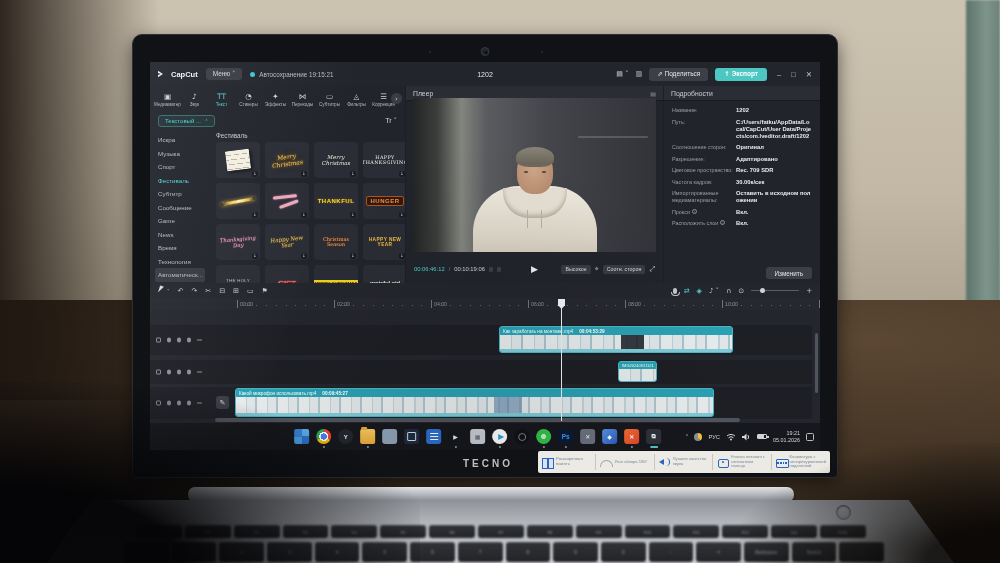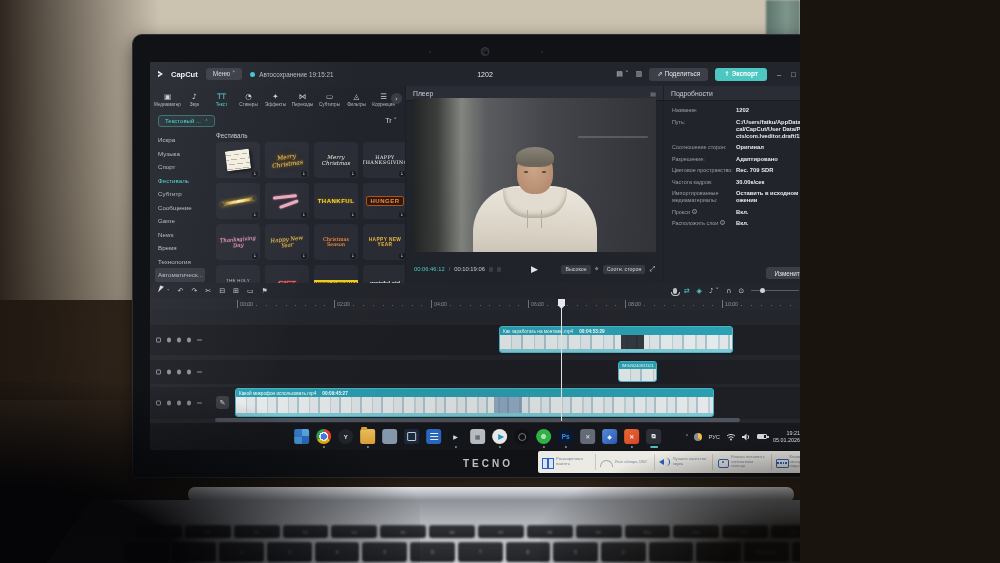--- a/index.html
+++ b/index.html
@@ -1,17 +1,17 @@
 <!DOCTYPE html>
 <html><head>
 <meta charset="utf-8">
 <style>
   html,body{margin:0;padding:0;background:#1a140e;}
   *{box-sizing:border-box;}
-  #stage{position:relative;width:800px;height:563px;overflow:hidden;
+  #stage{position:relative;width:1000px;height:563px;overflow:hidden;
          font-family:"Liberation Sans",sans-serif;color:#d8dade;}
   .ic{font-family:"DejaVu Sans",sans-serif;}
 
   
   .wall{position:absolute;left:0;top:0;width:1000px;height:345px;
         background:linear-gradient(180deg,#cdc3b1 0%,#c2b8a5 55%,#a99f8c 100%);}
   .wall-shade-l{position:absolute;left:0;top:0;width:160px;height:400px;
         background:linear-gradient(90deg,rgba(30,22,16,.9),rgba(30,22,16,0));}
   .curtain{position:absolute;right:0;top:0;width:34px;height:350px;
         background:linear-gradient(90deg,#5d746d,#7e958c 60%,#6b8179);filter:blur(1px);}

